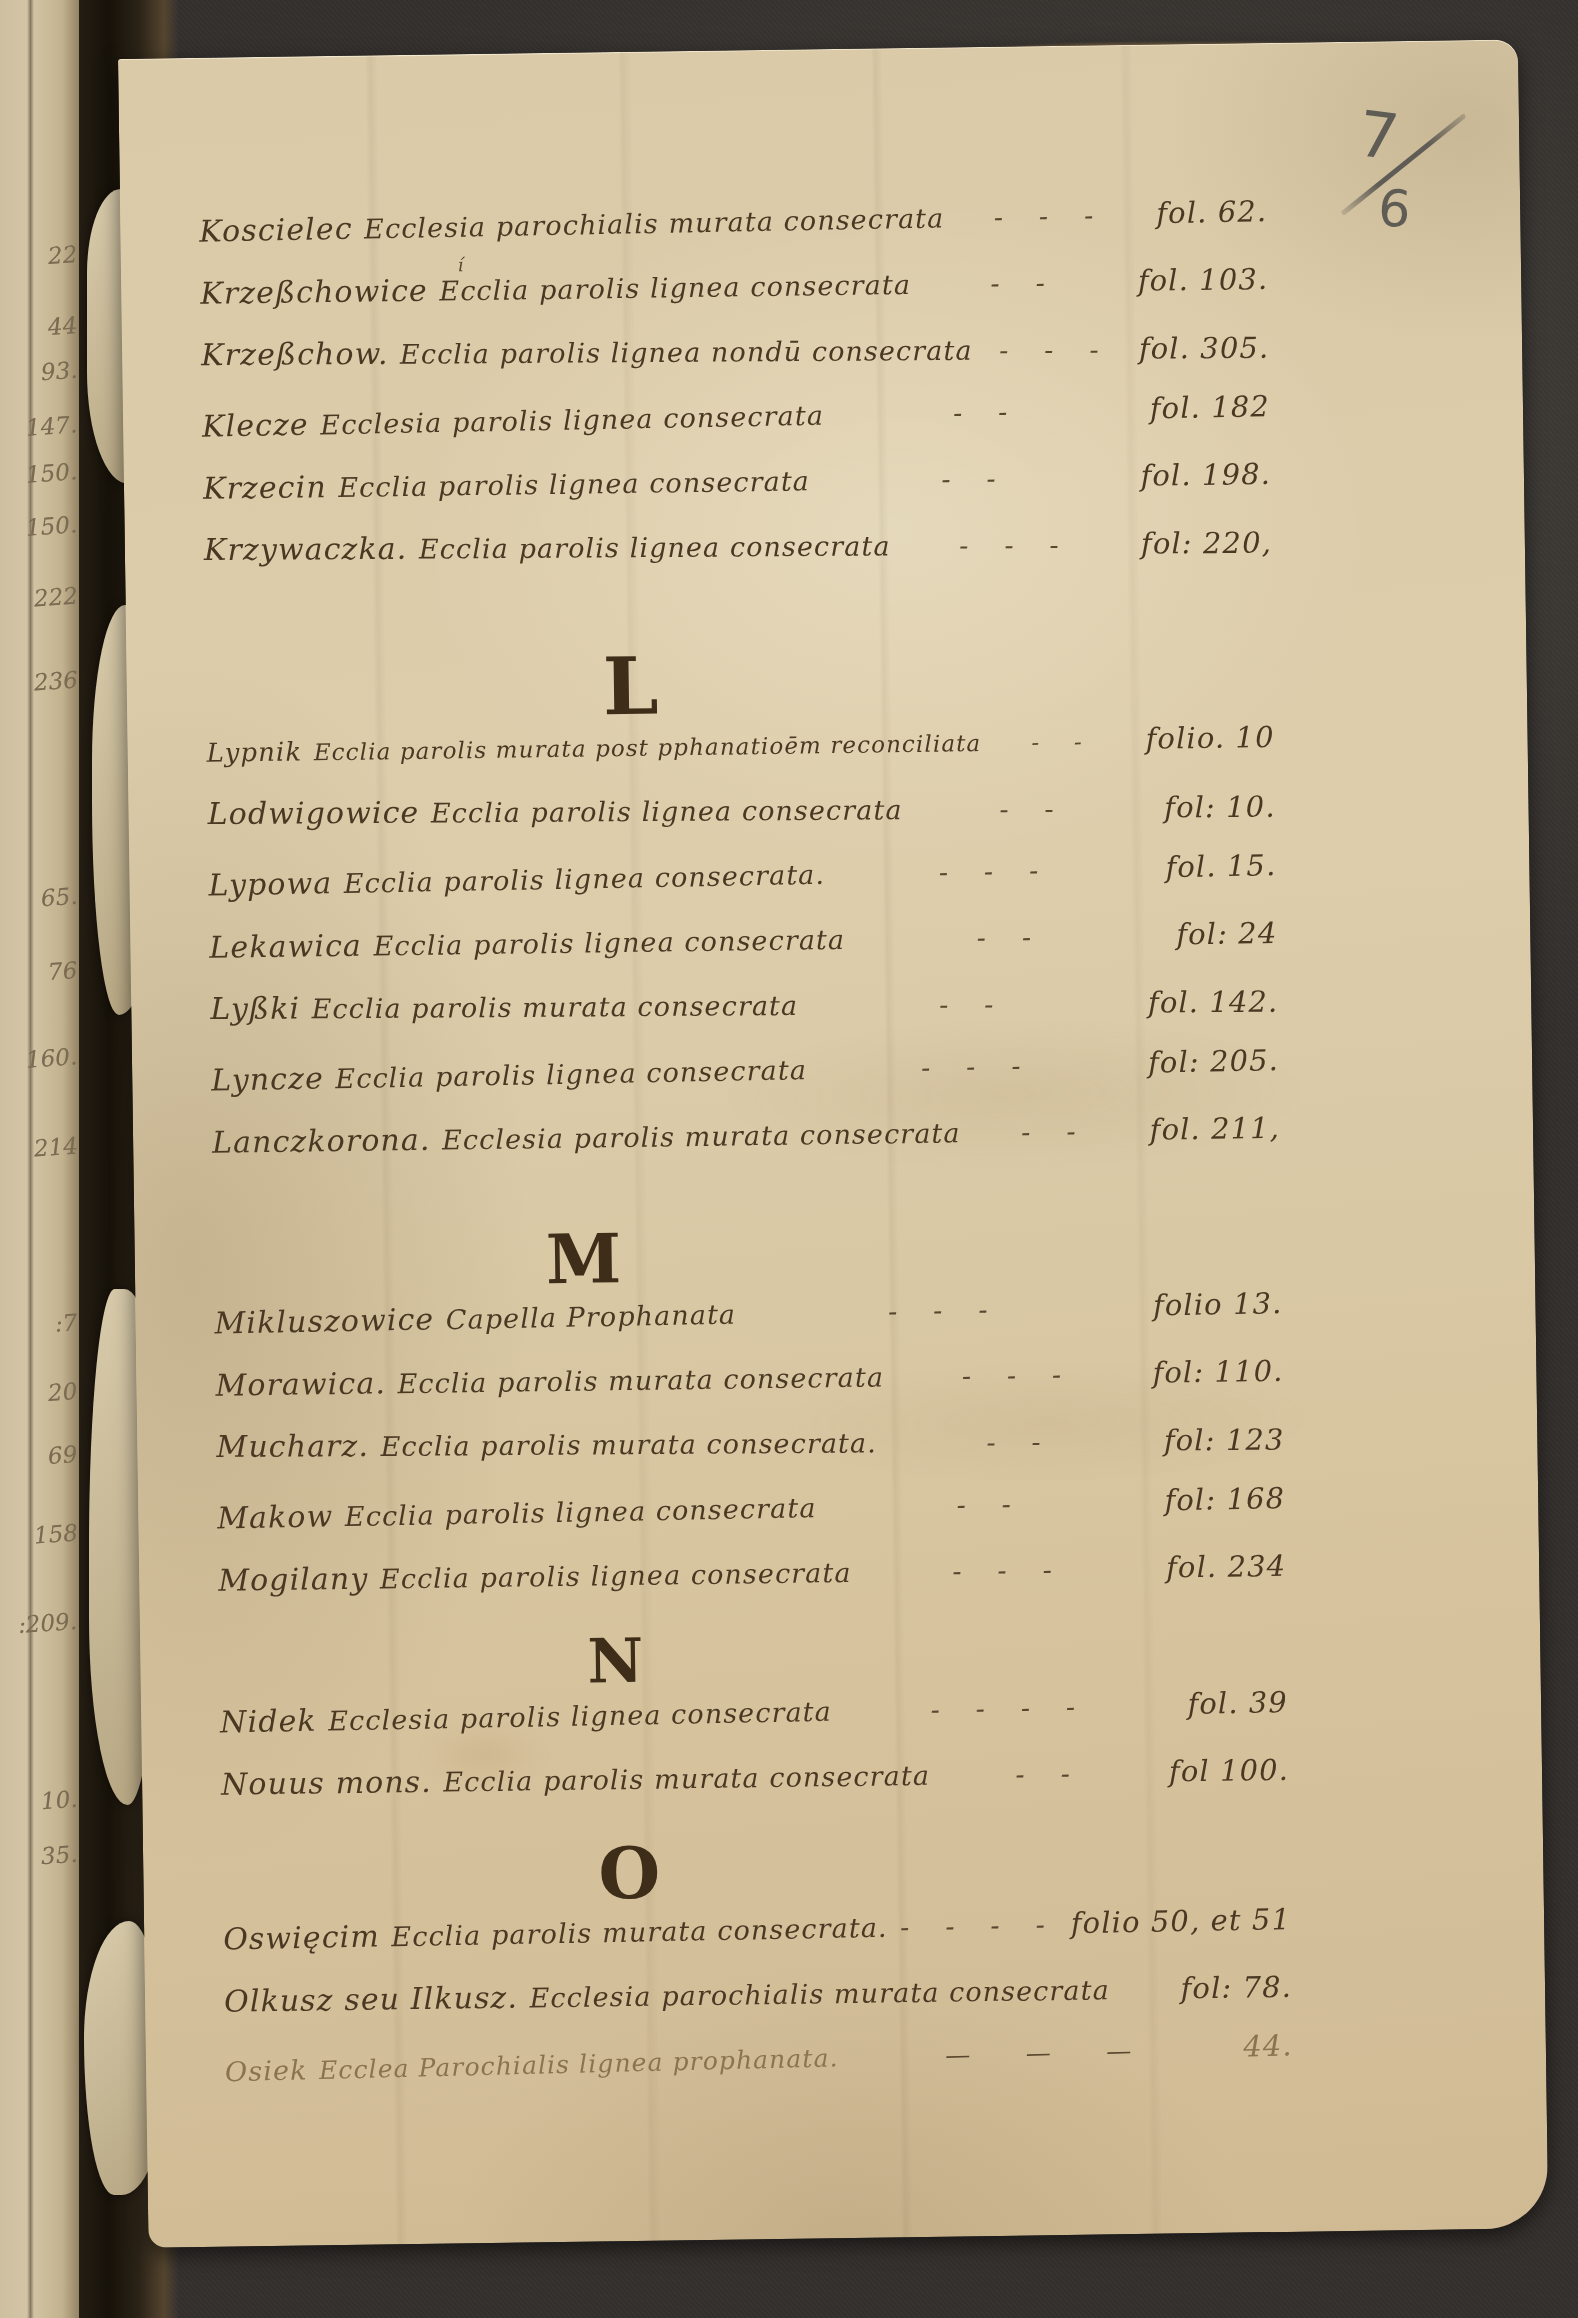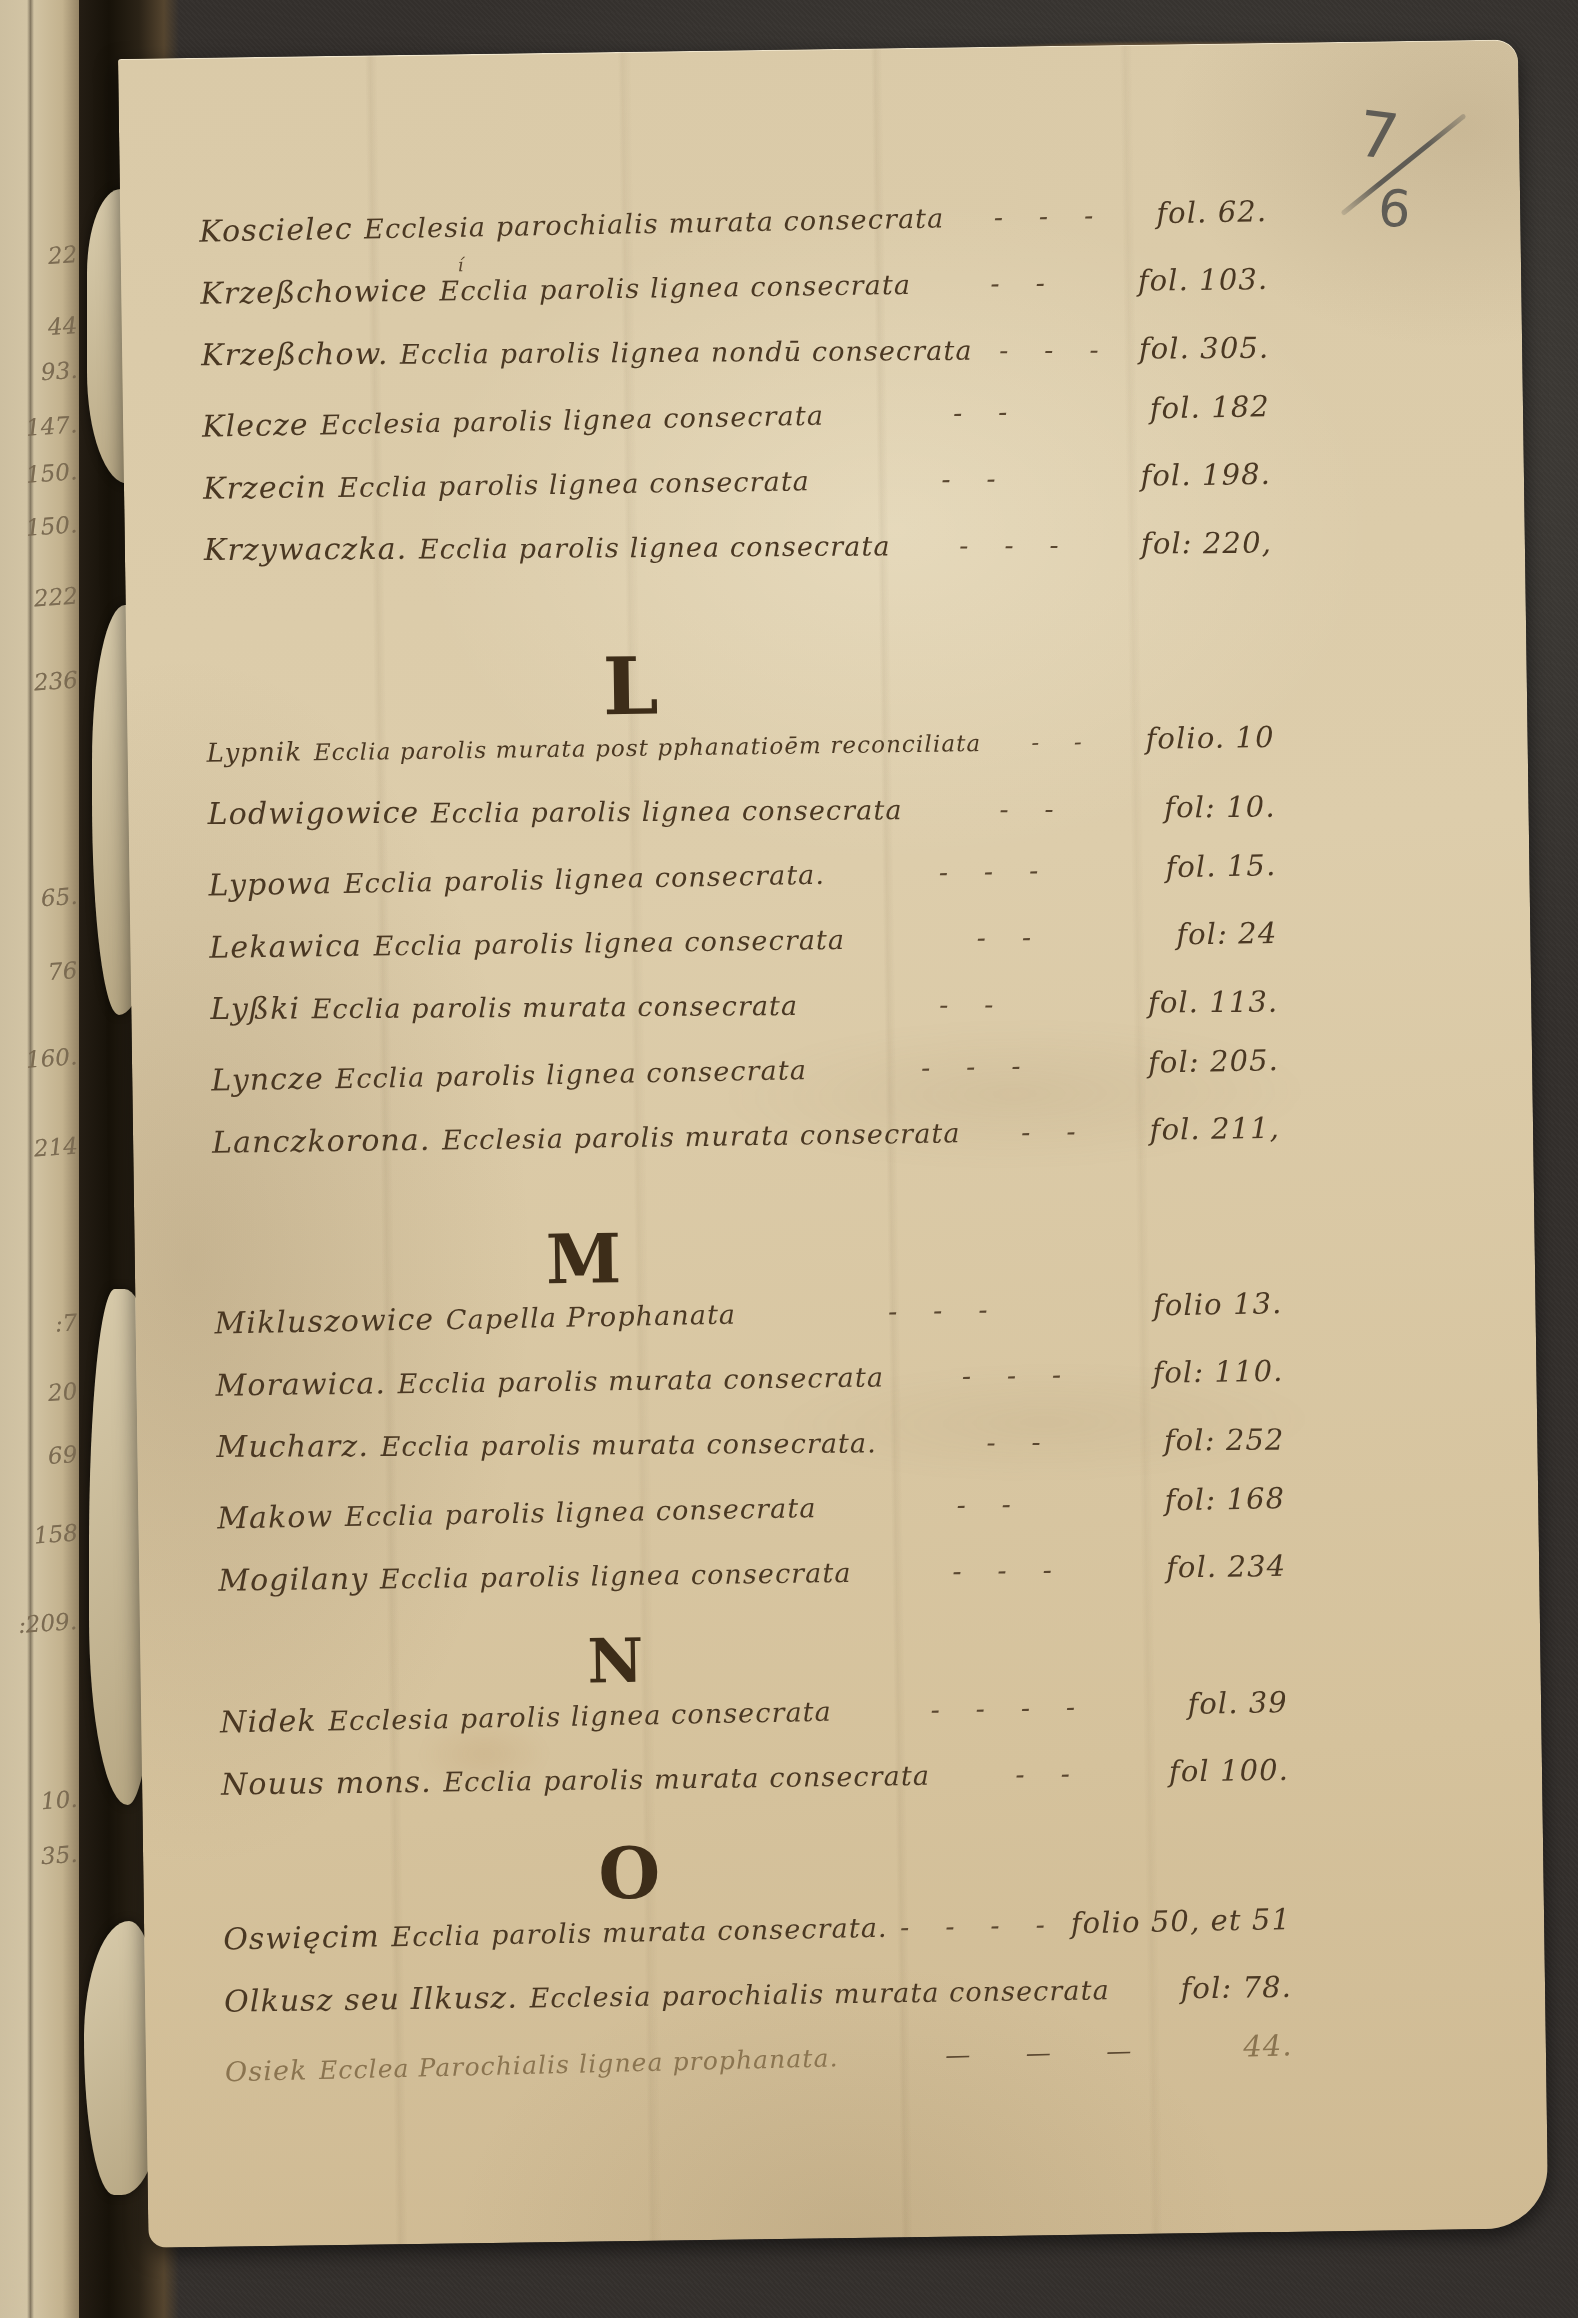--- a/index.html
+++ b/index.html
@@ -218,21 +218,21 @@
       <div class="entry">
         <span class="ename">Lekawica</span>
         <span class="edesc">Ecclia parolis lignea consecrata</span>
         <span class="edash">- -</span>
         <span class="efol">fol: 24</span>
       </div>
       <div class="entry">
         <span class="ename">Lyßki</span>
         <span class="edesc">Ecclia parolis murata consecrata</span>
         <span class="edash">- -</span>
-        <span class="efol">fol. 113.</span>
+        <span class="efol">fol. 142.</span>
       </div>
       <div class="entry">
         <span class="ename">Lyncze</span>
         <span class="edesc">Ecclia parolis lignea consecrata</span>
         <span class="edash">- - -</span>
         <span class="efol">fol: 205.</span>
       </div>
       <div class="entry">
         <span class="ename">Lanczkorona.</span>
         <span class="edesc">Ecclesia parolis murata consecrata</span>
@@ -251,21 +251,21 @@
       <div class="entry">
         <span class="ename">Morawica.</span>
         <span class="edesc">Ecclia parolis murata consecrata</span>
         <span class="edash">- - -</span>
         <span class="efol">fol: 110.</span>
       </div>
       <div class="entry">
         <span class="ename">Mucharz.</span>
         <span class="edesc">Ecclia parolis murata consecrata.</span>
         <span class="edash">- -</span>
-        <span class="efol">fol: 252</span>
+        <span class="efol">fol: 123</span>
       </div>
       <div class="entry">
         <span class="ename">Makow</span>
         <span class="edesc">Ecclia parolis lignea consecrata</span>
         <span class="edash">- -</span>
         <span class="efol">fol: 168</span>
       </div>
       <div class="entry">
         <span class="ename">Mogilany</span>
         <span class="edesc">Ecclia parolis lignea consecrata</span>

